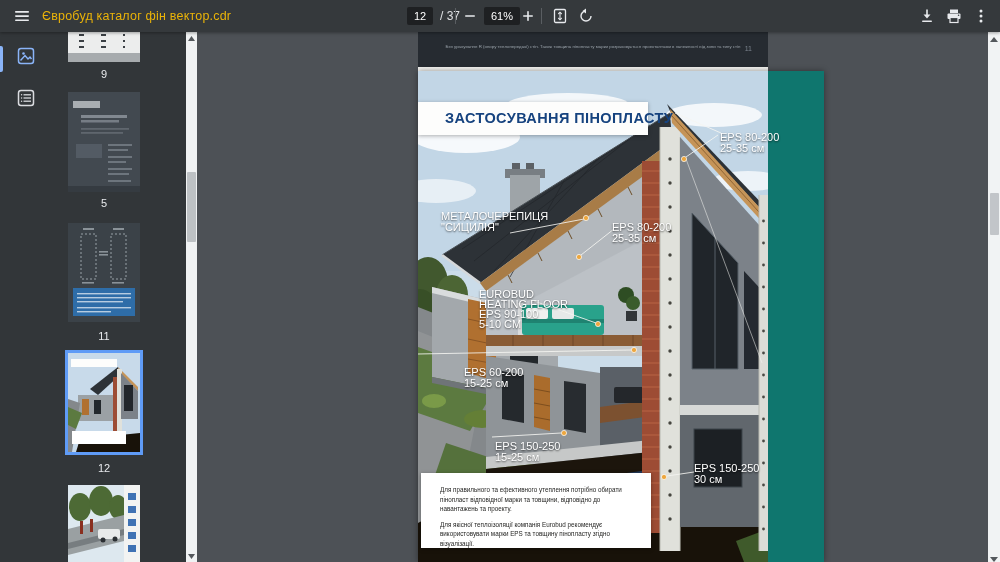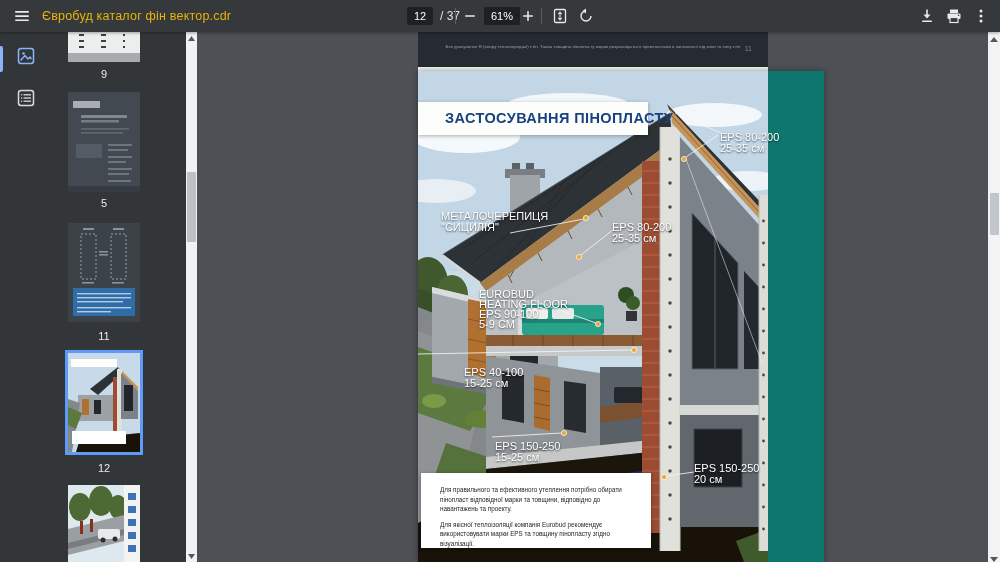--- a/index.html
+++ b/index.html
@@ -470,33 +470,33 @@
       <span style="display:block">"СИЦИЛІЯ"</span>
     </div>
     <div class="abs plabel" style="left:194px;top:151px;">
       <span style="display:block">EPS 80-200</span>
       <span style="display:block">25-35 см</span>
     </div>
     <div class="abs plabel" style="left:61px;top:194px;line-height:10px;margin-top:24px;">
       <span style="display:block">EUROBUD</span>
       <span style="display:block">HEATING FLOOR</span>
       <span style="display:block">EPS 90-100</span>
-      <span style="display:block">5-9 СМ</span>
+      <span style="display:block">5-10 СМ</span>
     </div>
     <div class="abs plabel" style="left:46px;top:296px;">
-      <span style="display:block">EPS 40-100</span>
+      <span style="display:block">EPS 60-200</span>
       <span style="display:block">15-25 см</span>
     </div>
     <div class="abs plabel" style="left:77px;top:370px;">
       <span style="display:block">EPS 150-250</span>
       <span style="display:block">15-25 см</span>
     </div>
     <div class="abs plabel" style="left:276px;top:392px;">
       <span style="display:block">EPS 150-250</span>
-      <span style="display:block">20 см</span>
+      <span style="display:block">30 см</span>
     </div>
 
     <div class="abs info-box">
       <p>Для правильного та ефективного утеплення потрібно обирати пінопласт відповідної марки та товщини, відповідно до навантажень та проекту.</p>
       <p>Для якісної теплоізоляції компанія Eurobud рекомендує використовувати марки EPS та товщину пінопласту згідно візуалізації.</p>
     </div>
   </div>
 
   <div class="abs" style="left:988px;top:32px;width:12px;height:530px;background:#f1f3f4;">
     <div class="abs scroll-arrow" style="left:0;top:2px;width:12px;">

